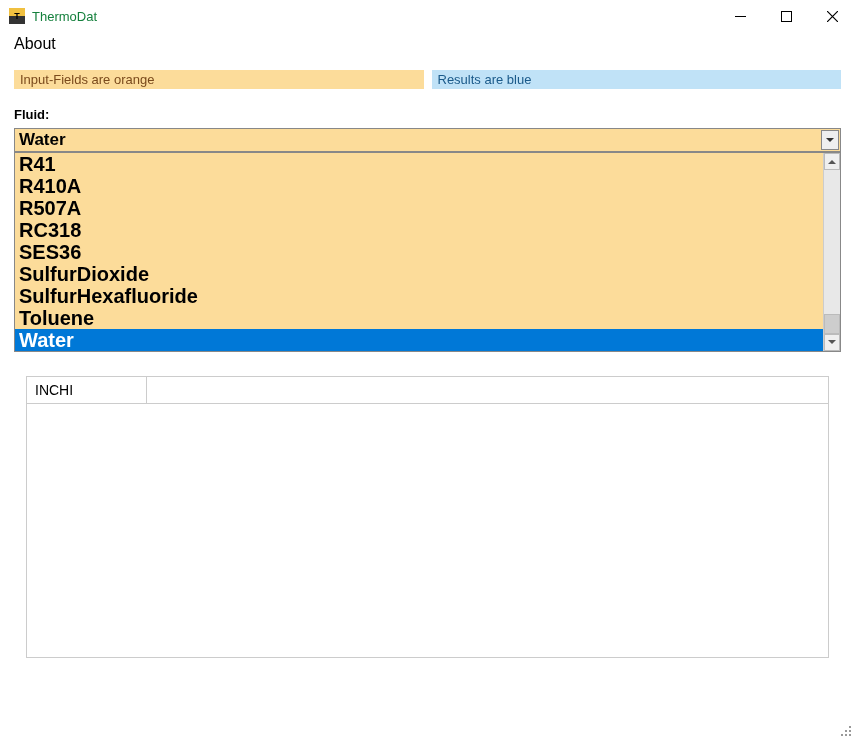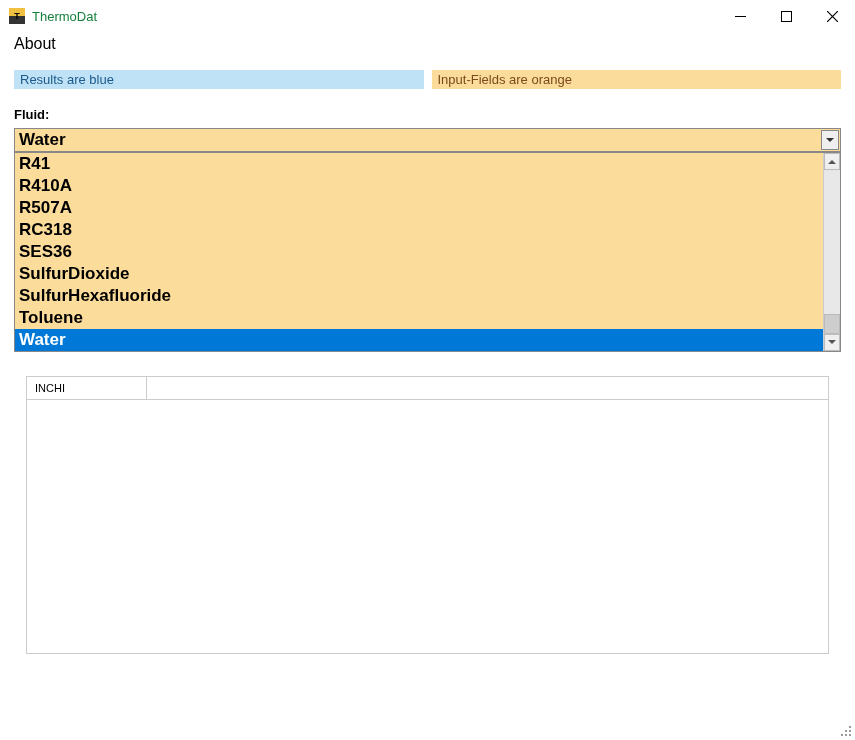--- a/index.html
+++ b/index.html
@@ -146,21 +146,21 @@
     .dropdown-scroll-wrap {
       position: relative;
       display: flex;
     }
     .dropdown-items {
       flex: 1;
       overflow: hidden;
     }
     .dropdown-item {
       padding: 0 4px;
-      font-size: 17px;
+      font-size: 20px;
       line-height: 22px;
       cursor: pointer;
     }
     .dropdown-item.selected {
       background: #0078d7;
       color: #fff;
     }
     .dropdown-scrollbar {
       width: 17px;
       background: #e8e8e8;
@@ -185,21 +185,21 @@
       position: absolute;
       bottom: 0;
       width: 100%;
       height: 20px;
       background: #cdcdcd;
       border: 1px solid #bbb;
     }
     .data-row {
       display: flex;
       border: 1px solid #ccc;
-      font-size: 11px;
+      font-size: 14px;
       margin-top: 0;
     }
     .data-cell-label {
       width: 120px;
       padding: 5px 8px;
       border-right: 1px solid #ccc;
     }
     .data-cell-value {
       flex: 1;
       padding: 5px 8px;
@@ -256,22 +256,22 @@
     </div>
   </div>
 </div>
 
 <div class="menubar">
   <div class="menu-item">About</div>
 </div>
 
 <div class="content">
   <div class="legend-row">
+    <div class="legend orange">Input-Fields are orange</div>
     <div class="legend blue">Results are blue</div>
-    <div class="legend orange">Input-Fields are orange</div>
   </div>
 
   <div class="field-label">Fluid:</div>
 
   <div class="dropdown-container">
     <div class="dropdown-selected">
       <span>Water</span>
       <div class="dropdown-arrow">
         <svg viewBox="0 0 8 5">
             <path d="M0 0 L4 4 L8 0 Z" fill="#333"></path>

